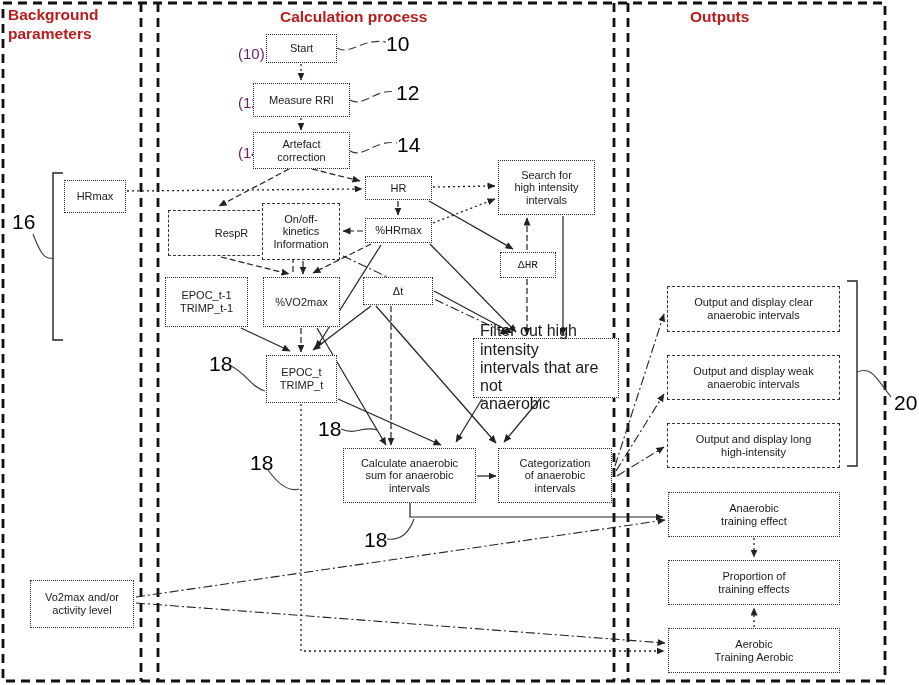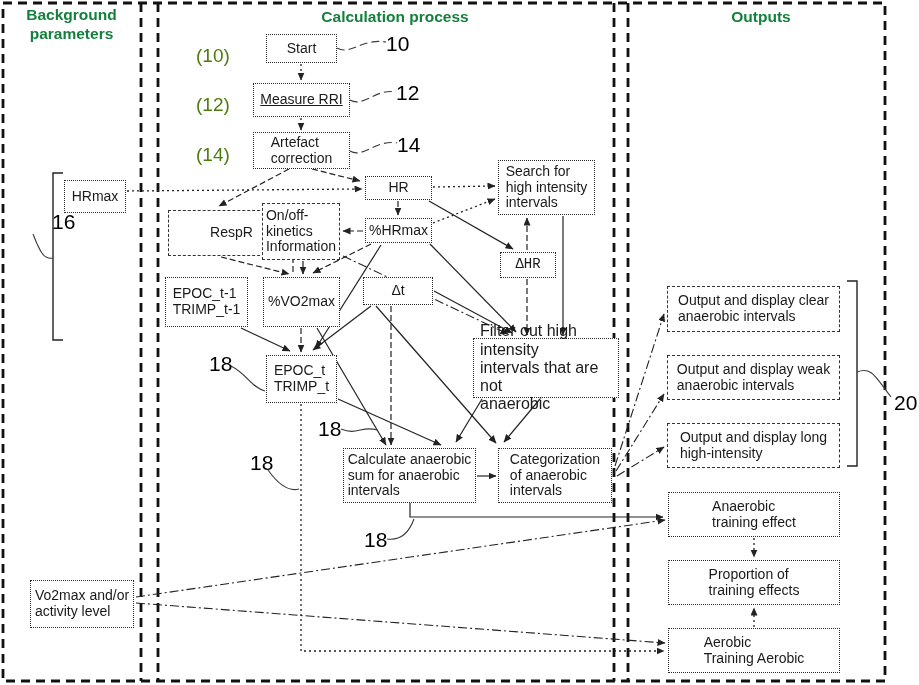--- a/index.html
+++ b/index.html
@@ -1,28 +1,28 @@
 <!DOCTYPE html>
 <html><head>
 <meta charset="utf-8">
 <style>
   html,body{margin:0;padding:0;background:#fff;}
   #canvas{position:relative;width:919px;height:685px;background:#fff;overflow:hidden;
           font-family:"Liberation Sans", sans-serif;color:#1a1a1a;}
   svg.layer{position:absolute;left:0;top:0;z-index:1;}
   .box{position:absolute;z-index:2;display:flex;align-items:center;justify-content:center;
-       font-size:14px;line-height:1.14;background:#fff;
+       text-align:center;font-size:11px;line-height:1.14;background:#fff;
        border:1.6px dotted #2a2a2a;box-sizing:border-box;padding:2px 3px;
        white-space:pre-line;}
   .dash{border-style:dashed;border-color:#333;}
   .left{justify-content:flex-start;text-align:left;padding-left:6px;}
   .hdr{position:absolute;z-index:2;font-weight:bold;font-size:15.5px;line-height:1.2;
-       text-align:center;color:#15803d;white-space:pre-line;}
+       color:#b91c1c;white-space:pre-line;}
   .num{position:absolute;z-index:2;font-size:21px;color:#000000;}
-  .stepnum{position:absolute;z-index:2;font-size:19px;color:#4d7c0f;}
+  .stepnum{position:absolute;z-index:2;font-size:15px;color:#701a75;margin-left:42px;}
   .sld{stroke:#222;stroke-width:1.2;fill:none;}
   .dsh{stroke:#222;stroke-width:1.2;fill:none;stroke-dasharray:6,3;}
   .dot{stroke:#222;stroke-width:1.3;fill:none;stroke-dasharray:2,3;}
   .dd{stroke:#222;stroke-width:1.1;fill:none;stroke-dasharray:9,3,2,3;}
   .lead{stroke:#3a3a3a;stroke-width:1.1;fill:none;}
   .leadd{stroke:#3a3a3a;stroke-width:1.1;fill:none;stroke-dasharray:8,4;}
   .frame{stroke:#111;stroke-width:2.8;fill:none;stroke-dasharray:9,6;}
   .brk{stroke:#222;stroke-width:1.4;fill:none;}
 </style>
 </head>
@@ -113,33 +113,33 @@
   <div class="hdr" style="left:280px;top:8px;width:230px;">Calculation process</div>
   <div class="hdr" style="left:690px;top:8px;width:142px;">Outputs</div>
 
   <div class="stepnum" style="left:196px;top:45px;">(10)</div>
   <div class="stepnum" style="left:196px;top:94px;">(12)</div>
   <div class="stepnum" style="left:196px;top:144px;">(14)</div>
 
   <div class="num" style="left:386px;top:32px;">10</div>
   <div class="num" style="left:396px;top:81px;">12</div>
   <div class="num" style="left:397px;top:133px;">14</div>
-  <div class="num" style="left:12px;top:210px;margin-left:40px;">16</div>
+  <div class="num" style="left:12px;top:210px;">16</div>
   <div class="num" style="left:209px;top:352px;">18</div>
   <div class="num" style="left:318px;top:417px;">18</div>
   <div class="num" style="left:250px;top:451px;">18</div>
   <div class="num" style="left:364px;top:528px;">18</div>
   <div class="num" style="left:894px;top:391px;">20</div>
 
   <div class="box" style="left:64px;top:180px;width:62px;height:33px;">HRmax</div>
   <div class="box" style="left:30px;top:580px;width:104px;height:48px;">Vo2max and/or
 activity level</div>
 
   <div class="box" style="left:266px;top:34px;width:71px;height:29px;">Start</div>
-  <div class="box" style="left:253px;top:83px;width:97px;height:34px;text-decoration:underline;">Measure RRI</div>
+  <div class="box" style="left:253px;top:83px;width:97px;height:34px;">Measure RRI</div>
   <div class="box" style="left:253px;top:132px;width:97px;height:37px;">Artefact
 correction</div>
   <div class="box" style="left:365px;top:176px;width:67px;height:24px;">HR</div>
   <div class="box dash" style="left:168px;top:210px;width:102px;height:46px;padding-left:28px;">RespR</div>
   <div class="box dash" style="left:262px;top:203px;width:78px;height:57px;">On/off-
 kinetics
 Information</div>
   <div class="box" style="left:365px;top:218px;width:67px;height:25px;">%HRmax</div>
   <div class="box" style="left:498px;top:160px;width:97px;height:55px;">Search for
 high intensity

